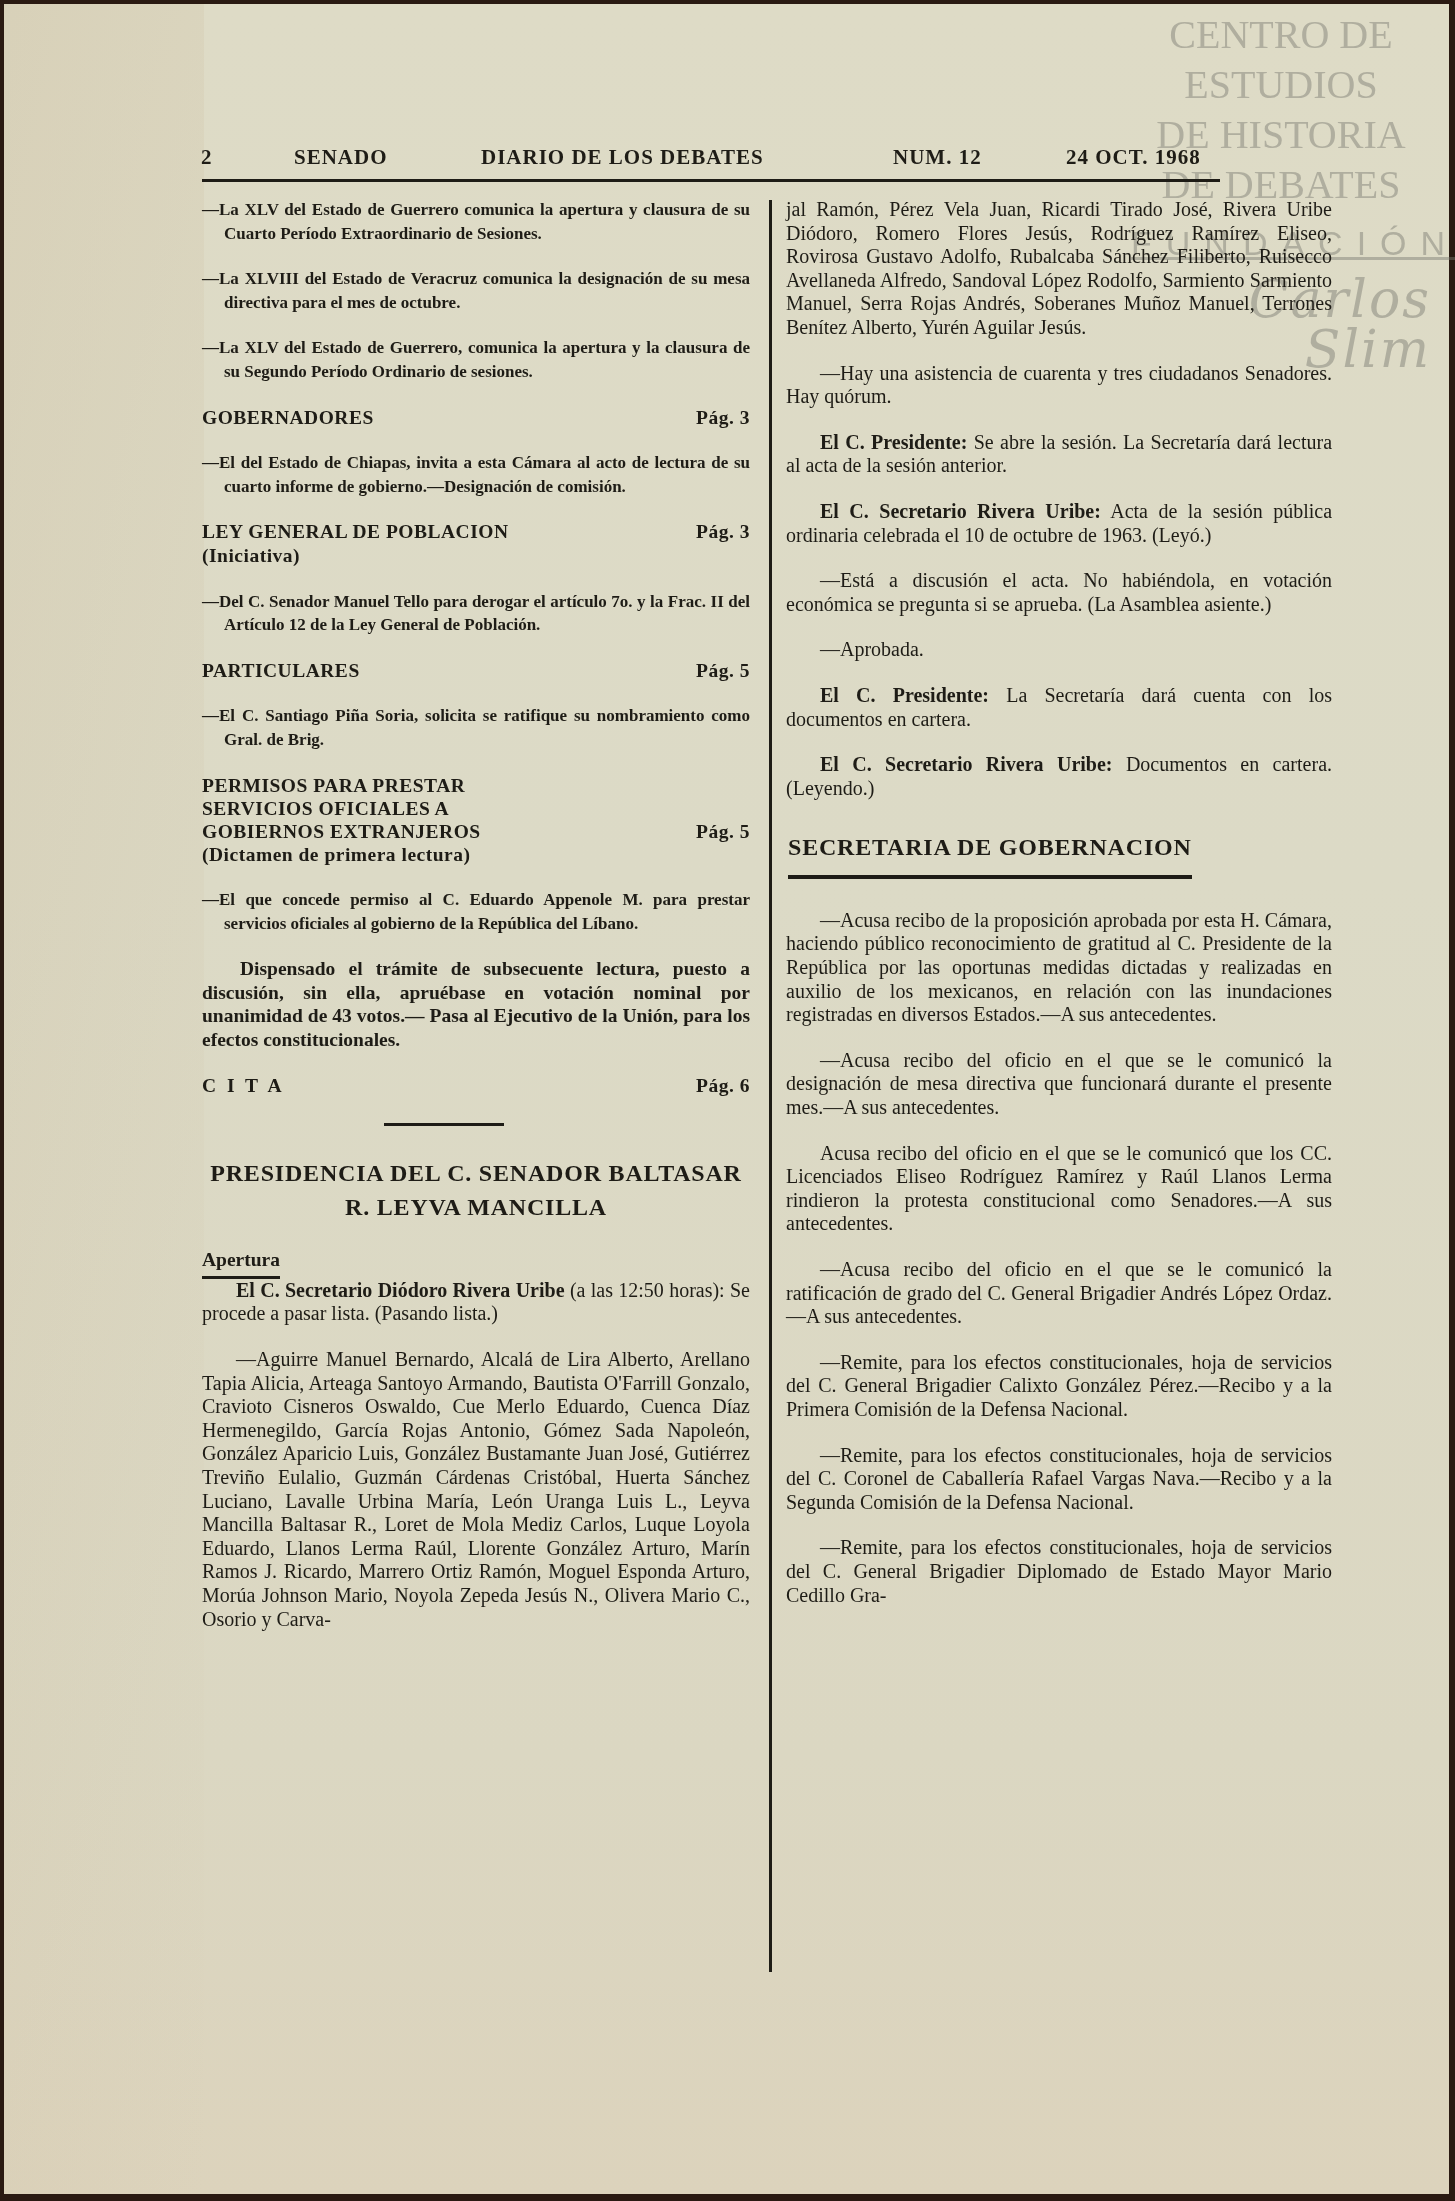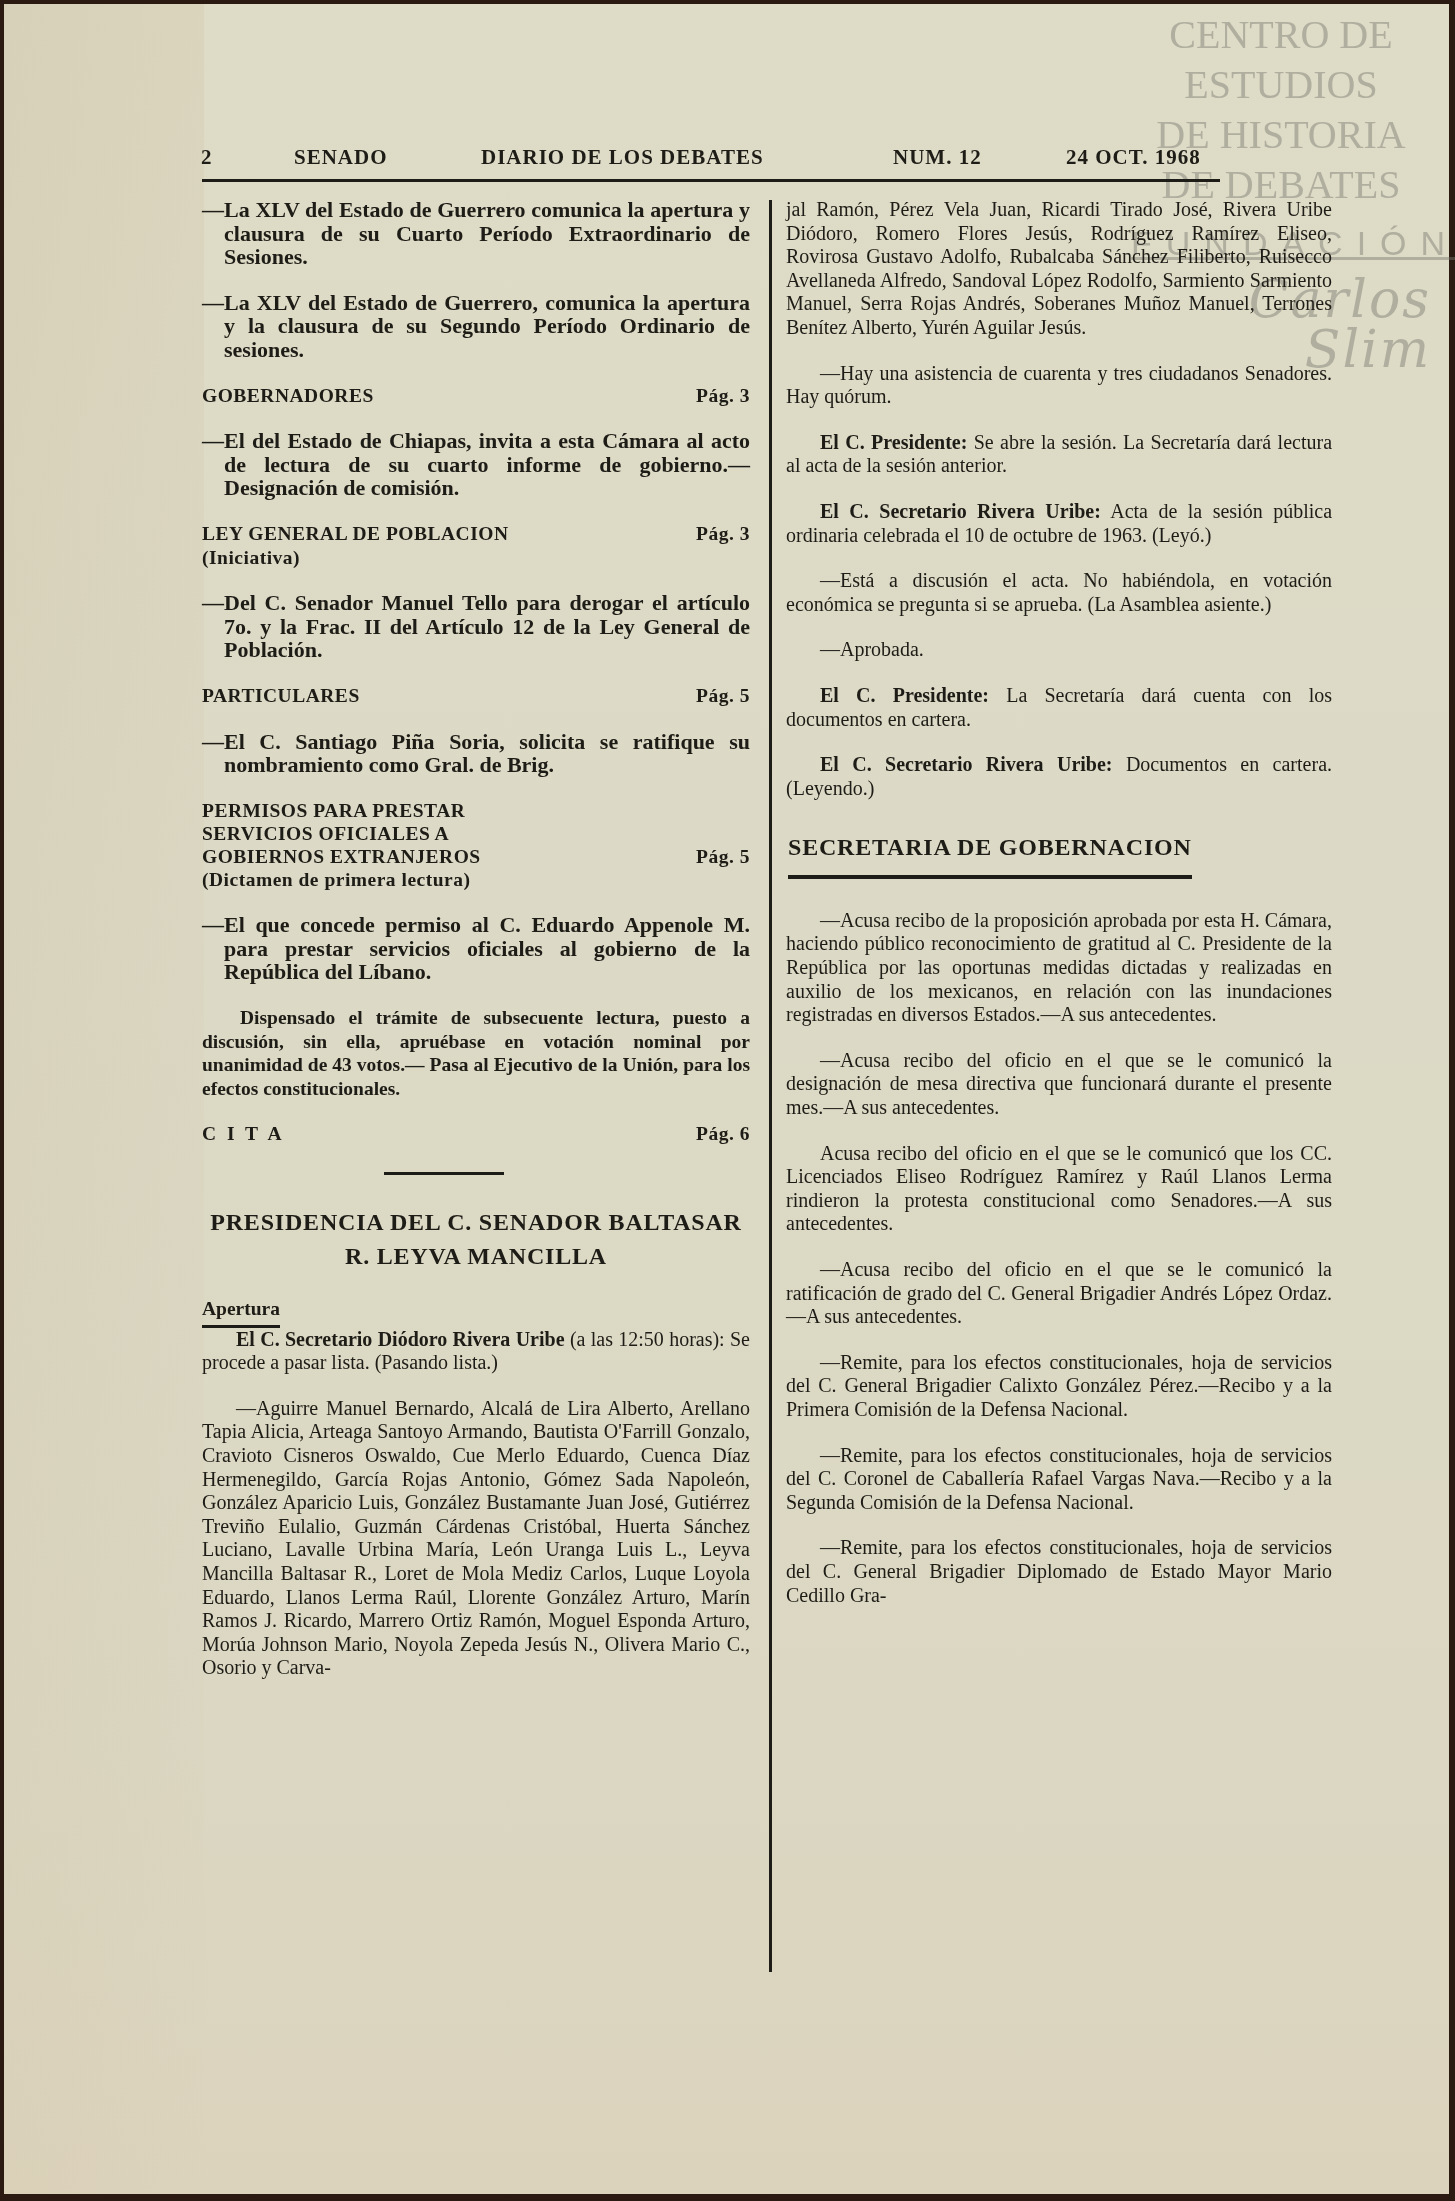--- a/index.html
+++ b/index.html
@@ -89,21 +89,21 @@
       line-height: 23.6px;
       text-align: justify;
     }
     .col-left { left: 198px; width: 548px; }
     .col-right { left: 782px; width: 546px; }
     .summary-item {
       font-weight: bold;
       padding-left: 22px;
       text-indent: -22px;
       margin-bottom: 22px;
-      font-size: 22px;
+      font-size: 17px;
     }
     .sec-head {
       font-weight: bold;
       font-size: 19.5px;
       display: flex;
       justify-content: space-between;
       margin-bottom: 22px;
       letter-spacing: 0.5px;
     }
     .sec-head .title { white-space: pre-line; }
@@ -168,20 +168,21 @@
     <span style="left:93px">SENADO</span>
     <span style="left:280px">DIARIO DE LOS DEBATES</span>
     <span style="left:692px">NUM. 12</span>
     <span style="left:865px">24 OCT. 1968</span>
   </div>
   <div class="header-rule"></div>
   <div class="col-divider"></div>
 
   <div class="col col-left">
     <p class="summary-item">—La XLV del Estado de Guerrero comunica la apertura y clausura de su Cuarto Período Extraordinario de Sesiones.</p>
+    <p class="summary-item">—La XLVIII del Estado de Veracruz comunica la designación de su mesa directiva para el mes de octubre.</p>
     <p class="summary-item">—La XLV del Estado de Guerrero, comunica la apertura y la clausura de su Segundo Período Ordinario de sesiones.</p>
 
     <div class="sec-head">
       <span class="title">GOBERNADORES</span>
       <span>Pág. 3</span>
     </div>
     <p class="summary-item">—El del Estado de Chiapas, invita a esta Cámara al acto de lectura de su cuarto informe de gobierno.—Designación de comisión.</p>
 
     <div class="sec-head multi">
       <span class="title">LEY GENERAL DE POBLACION</span>

